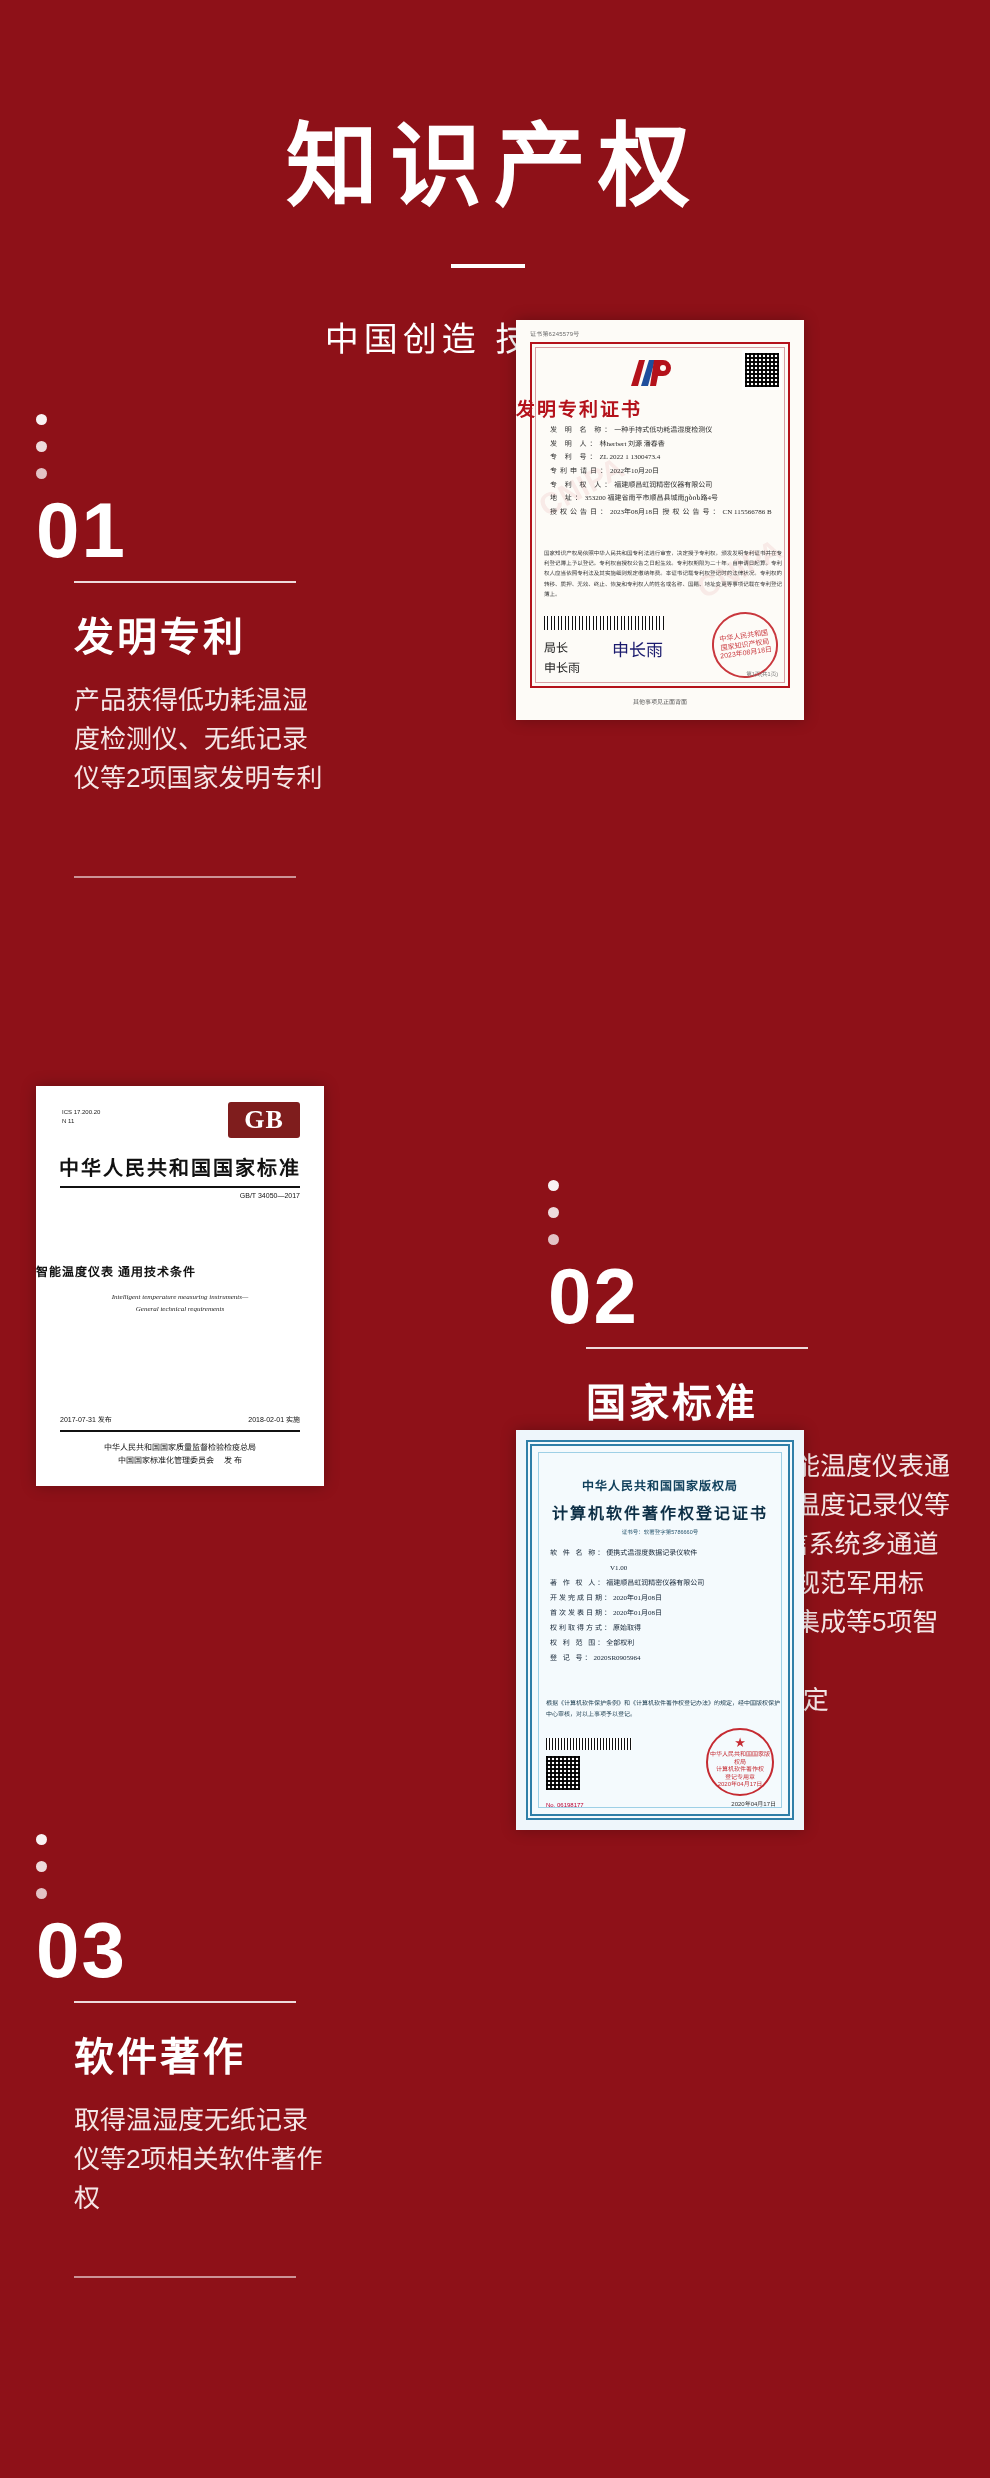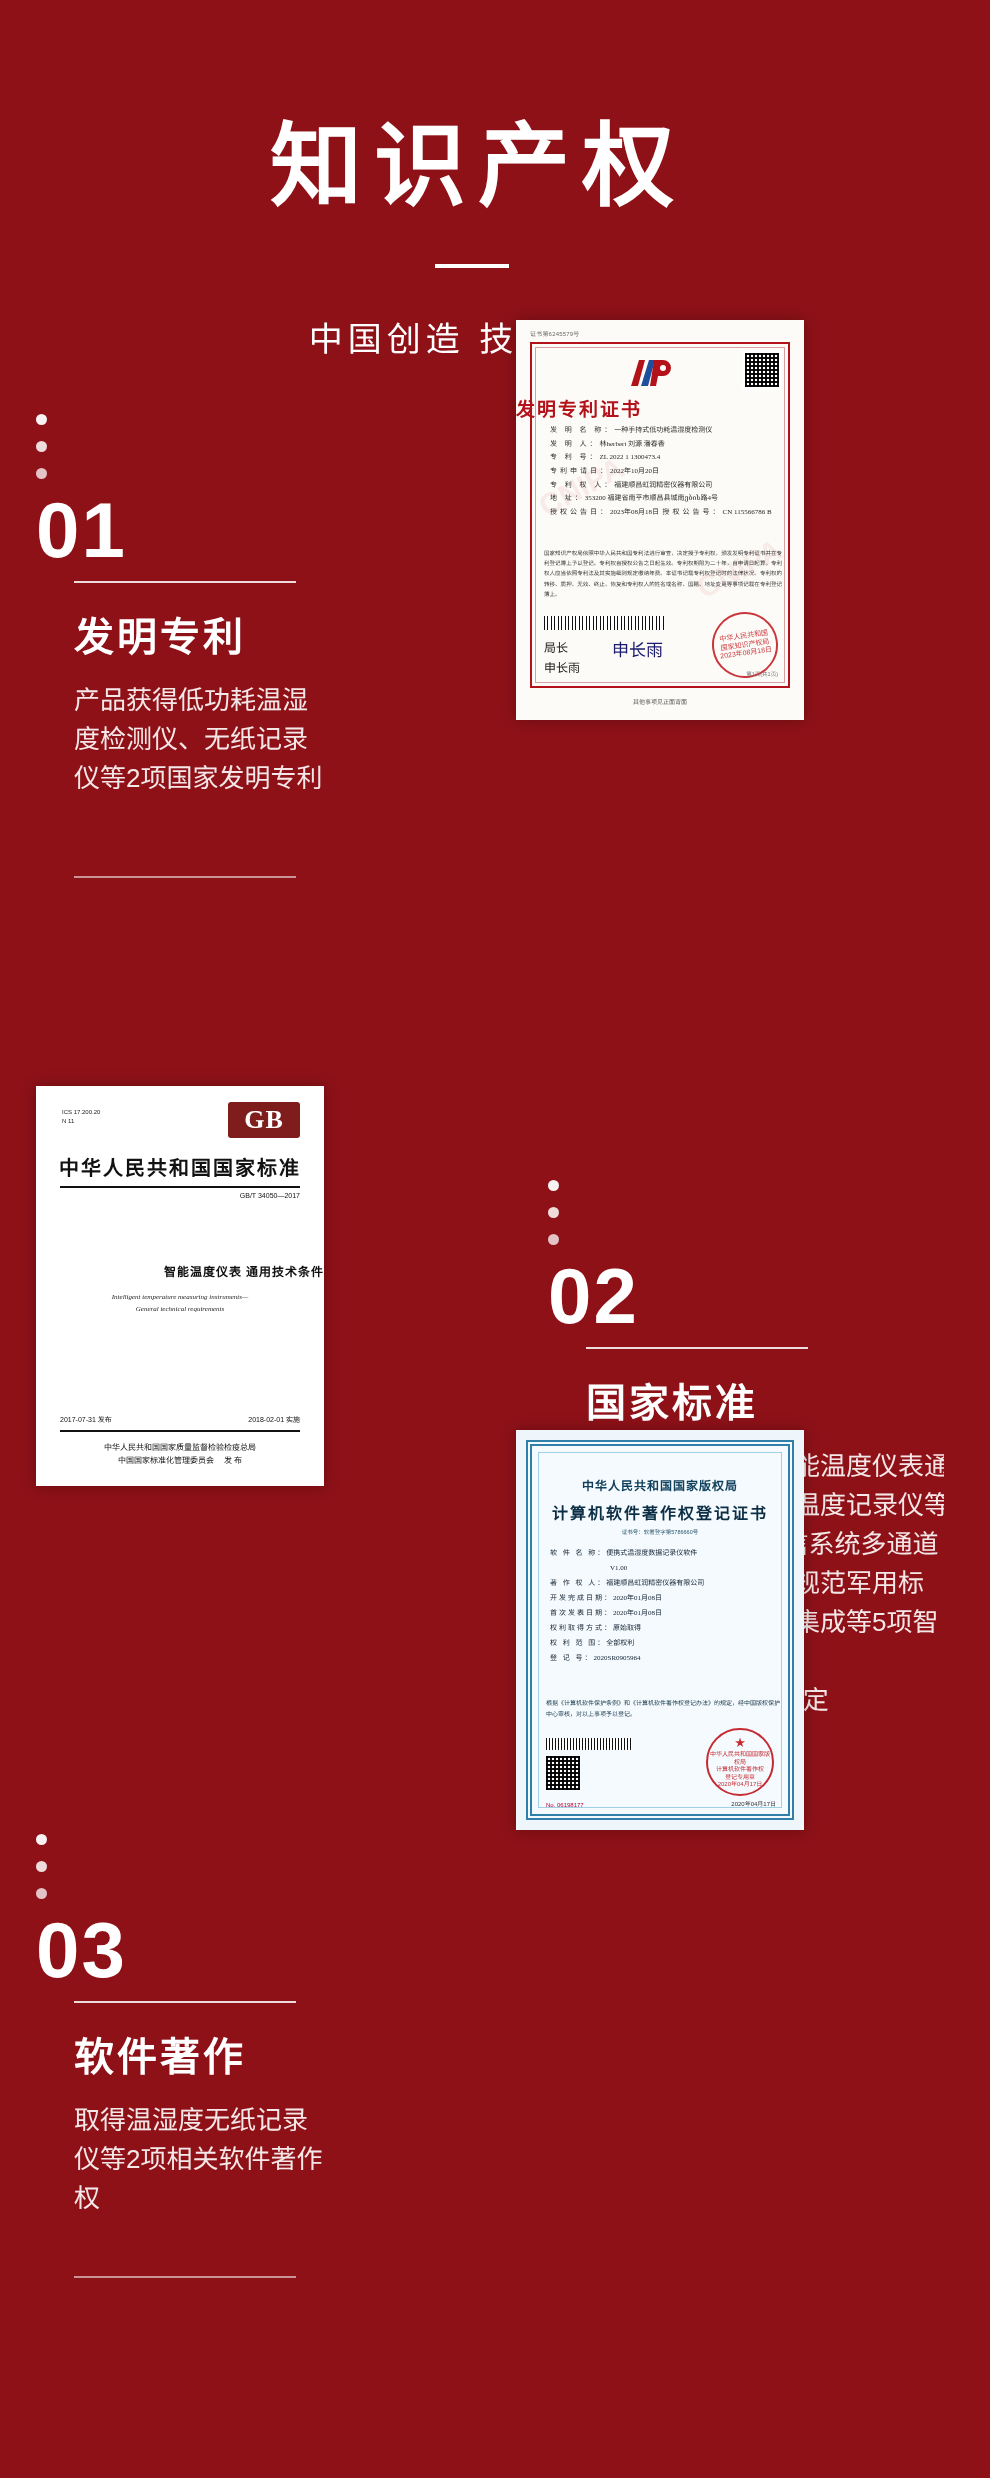--- a/index.html
+++ b/index.html
@@ -9,20 +9,21 @@
     font-family:"Liberation Sans","DejaVu Sans",sans-serif;
     color:#fff;
     -webkit-font-smoothing:antialiased;
   }
   .page{
     position:relative;
     width:944px;
     min-height:2478px;
     background:#8e1118;
     overflow:hidden;
+    padding-left:16px;
   }
 
   
   .header{
     padding-top:120px;
     text-align:center;
   }
   .header .title{
     font-size:92px;
     font-weight:bold;
@@ -201,21 +202,21 @@
     font-size:20px;font-weight:bold;letter-spacing:2px;color:#111;
     font-family:"Liberation Serif","DejaVu Serif",serif;
   }
   .gb .gb-rule{
     position:absolute;left:24px;right:24px;top:100px;height:2px;background:#111;
   }
   .gb .gb-code{
     position:absolute;right:24px;top:106px;font-size:7px;color:#111;
   }
   .gb .gb-t1{
-    position:absolute;left:0;right:0;top:176px;text-align:right;
+    position:absolute;left:0;right:0;top:176px;text-align:left;
     font-size:12px;font-weight:bold;color:#111;letter-spacing:1px;
     font-family:"Liberation Serif","DejaVu Serif",serif;
   }
   .gb .gb-t2{
     position:absolute;left:0;right:0;top:206px;text-align:center;
     font-size:7px;color:#222;line-height:1.7;font-style:italic;
     font-family:"Liberation Serif","DejaVu Serif",serif;
   }
   .gb .gb-dates{
     position:absolute;left:24px;right:24px;bottom:62px;

